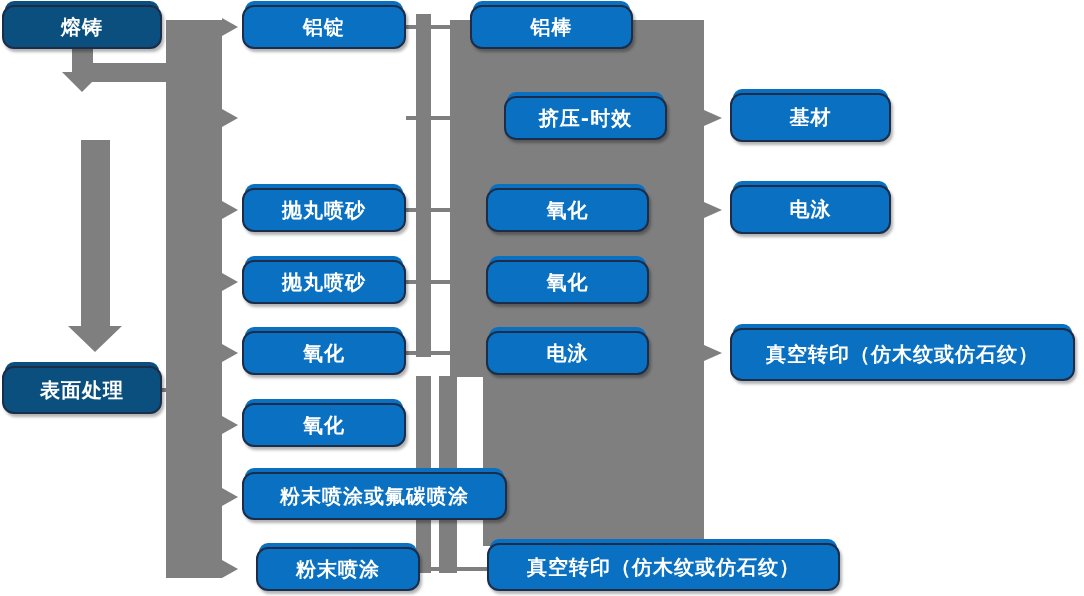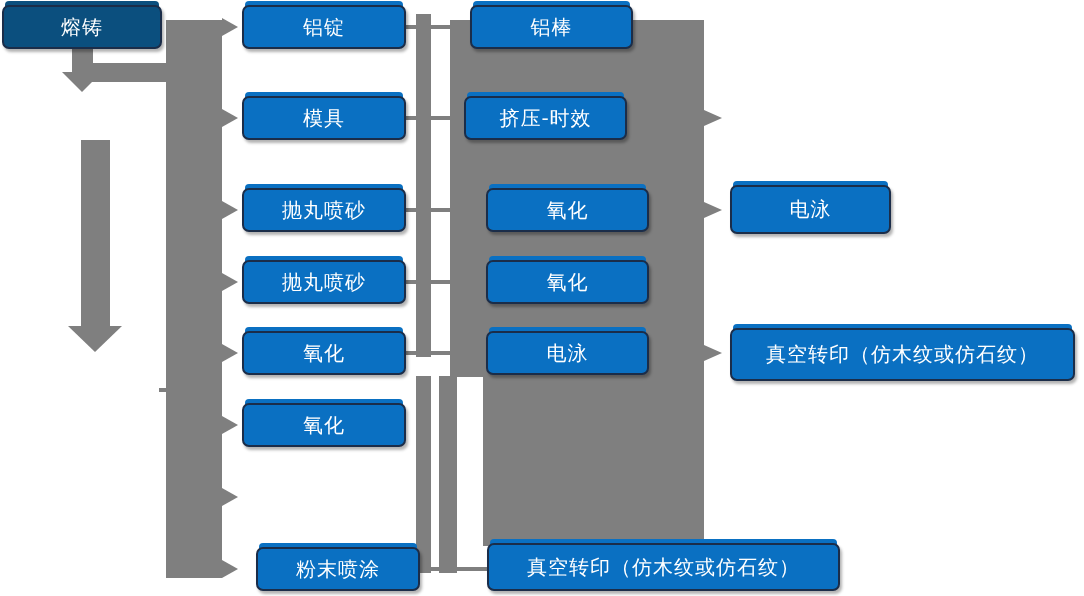--- a/index.html
+++ b/index.html
@@ -17,23 +17,23 @@
              border-left:18px solid var(--connector-gray,#7f7f7f);}
   .tri-down-sm{border-left:20px solid transparent;border-right:20px solid transparent;
              border-top:20px solid var(--connector-gray,#7f7f7f);}
   .tri-down-lg{border-left:27px solid transparent;border-right:27px solid transparent;
              border-top:26px solid var(--connector-gray,#7f7f7f);}
   
   .box{
     position:absolute;box-sizing:border-box;
     background:var(--node-fill,#0a70c2);
     border:2px solid var(--border,#1b2d49);
-    border-radius:7px;
+    border-radius:12px;
     color:var(--text,#ffffff);
-    font-weight:normal;font-size:20px;letter-spacing:1px;
+    font-weight:bold;font-size:20px;letter-spacing:1px;
     display:flex;align-items:center;justify-content:center;
     white-space:nowrap;z-index:2;
     box-shadow:0 -7px 0 -3px var(--node-fill,#0a70c2),2px 3px 3px rgba(0,0,0,0.30);
   }
   .stage{
     background:var(--stage-fill,#0b4f7e);
     box-shadow:0 -7px 0 -3px var(--stage-fill,#0b4f7e),2px 3px 3px rgba(0,0,0,0.30);
   }
 </style>
 </head>
@@ -75,32 +75,34 @@
   <div class="g" style="left:406px;top:567px;width:81px;height:4px"></div>
 
   <div class="g" style="left:450px;top:20px;width:254px;height:357px"></div>
   <div class="g" style="left:483px;top:377px;width:221px;height:169px"></div>
 
   <div class="tri tri-right-lg" style="left:704px;top:110px"></div>
   <div class="tri tri-right-lg" style="left:704px;top:202px"></div>
   <div class="tri tri-right-lg" style="left:704px;top:345px"></div>
 
   <div class="box stage" style="left:2px;top:5px;width:160px;height:44px">熔铸</div>
+  <div class="box stage" style="left:2px;top:366px;width:160px;height:48px">表面处理</div>
 
   <div class="box" style="left:242px;top:5px;width:164px;height:44px">铝锭</div>
-  <div class="box" style="left:242px;top:96px;width:164px;height:44px">模具</div>
   <div class="box" style="left:242px;top:188px;width:164px;height:44px">抛丸喷砂</div>
   <div class="box" style="left:242px;top:260px;width:164px;height:44px">抛丸喷砂</div>
   <div class="box" style="left:242px;top:331px;width:164px;height:44px">氧化</div>
   <div class="box" style="left:242px;top:403px;width:164px;height:44px">氧化</div>
+  <div class="box" style="left:242px;top:472px;width:265px;height:48px">粉末喷涂或氟碳喷涂</div>
   <div class="box" style="left:256px;top:547px;width:164px;height:44px">粉末喷涂</div>
 
   <div class="box" style="left:470px;top:5px;width:163px;height:44px">铝棒</div>
-  <div class="box" style="left:464px;top:96px;width:163px;height:44px">挤压-时效</div>
+  <div class="box" style="left:504px;top:96px;width:163px;height:44px">挤压-时效</div>
   <div class="box" style="left:486px;top:188px;width:163px;height:44px">氧化</div>
   <div class="box" style="left:486px;top:260px;width:163px;height:44px">氧化</div>
   <div class="box" style="left:486px;top:331px;width:163px;height:44px">电泳</div>
   <div class="box" style="left:487px;top:543px;width:353px;height:48px">真空转印（仿木纹或仿石纹）</div>
 
+  <div class="box" style="left:730px;top:93px;width:161px;height:49px">基材</div>
   <div class="box" style="left:730px;top:185px;width:161px;height:49px">电泳</div>
   <div class="box" style="left:730px;top:328px;width:345px;height:53px">真空转印（仿木纹或仿石纹）</div>
 
 </div>
 
 </body></html>

